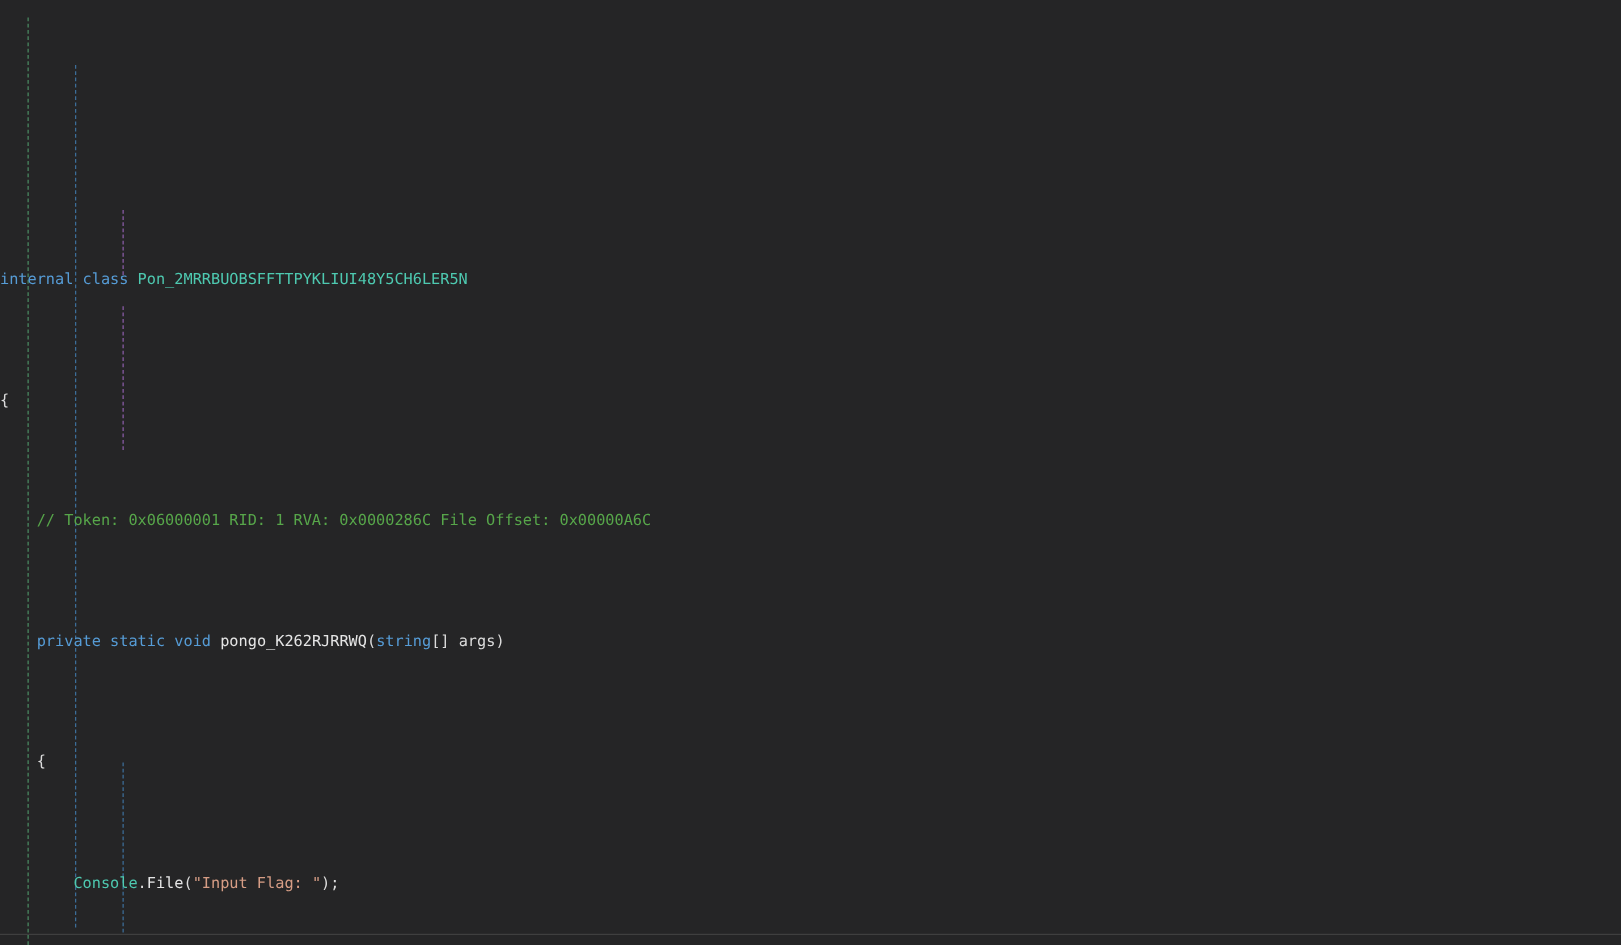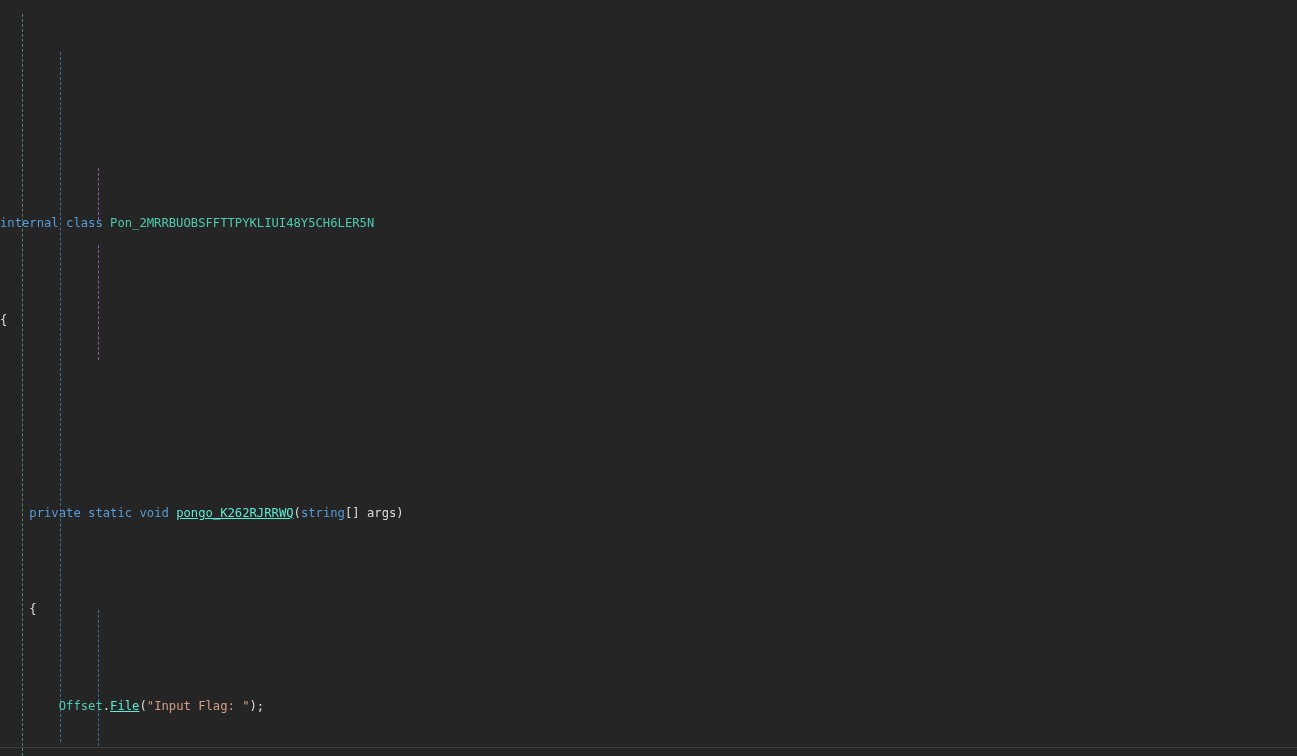--- a/index.html
+++ b/index.html
@@ -59,21 +59,21 @@
     left: 0;
     width: 1297px;
     height: 1px;
     background: #3f3f3f;
     z-index: 3;
   }
 
   
   .kw     { color: #569cd6; }   
   .typ    { color: #4ec9b0; }   
-  .mth    { color: #5eead4; text-decoration: underline; }   
+  .mth    { color: #e5e5e5; }   
   .str    { color: #d69d85; }   
   .cmt    { color: #57a64a; }   
   .pln    { color: #dcdcdc; }
 </style>
 </head>
 <body>
 
 <div id="code-view">
 
   
@@ -89,30 +89,30 @@
 
   
 
   
   <div class="line"><span class="kw">internal</span><span class="pln"> </span><span class="kw">class</span><span class="pln"> </span><span class="typ">Pon_2MRRBUOBSFFTTPYKLIUI48Y5CH6LER5N</span></div>
 
   
   <div class="line"><span class="pln">{</span></div>
 
   
-  <div class="line"><span class="pln">    </span></div>
+  <div class="line"><span class="pln">    </span><span class="cmt">// Token: 0x06000001 RID: 1 RVA: 0x0000286C File Offset: 0x00000A6C</span></div>
 
   
   <div class="line"><span class="pln">    </span><span class="kw">private</span><span class="pln"> </span><span class="kw">static</span><span class="pln"> </span><span class="kw">void</span><span class="pln"> </span><span class="mth">pongo_K262RJRRWQ</span><span class="pln">(</span><span class="kw">string</span><span class="pln">[] </span><span class="pln">args</span><span class="pln">)</span></div>
 
   
   <div class="line"><span class="pln">    {</span></div>
 
   
-  <div class="line"><span class="pln">        </span><span class="typ">Offset</span><span class="pln">.</span><span class="mth">File</span><span class="pln">(</span><span class="str">"</span><span class="str">Input Flag: </span><span class="str">"</span><span class="pln">);</span></div>
+  <div class="line"><span class="pln">        </span><span class="typ">Console</span><span class="pln">.</span><span class="mth">File</span><span class="pln">(</span><span class="str">"</span><span class="str">Input Flag: </span><span class="str">"</span><span class="pln">);</span></div>
 
   
   
 
   
   
 
   
   
 

